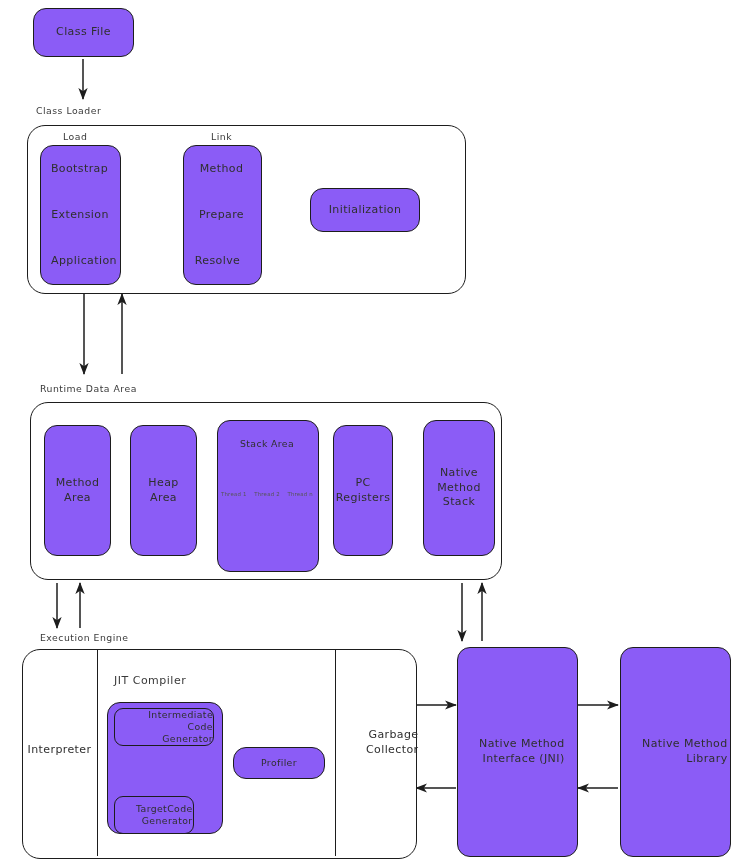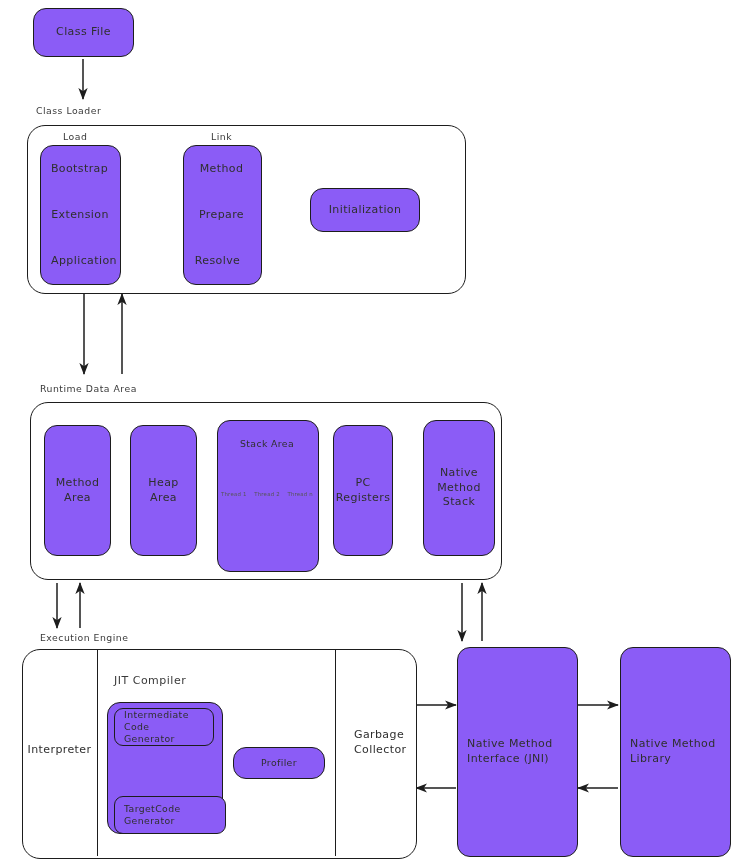--- a/index.html
+++ b/index.html
@@ -54,22 +54,22 @@
     color: #3a3a3a;
   }
   .lbl-top {            
     position: absolute;
     white-space: pre;
     letter-spacing: 0.5px;
     color: #3a3a3a;
   }
   .align-left {
     justify-content: flex-start;
-    text-align: left;
-    padding-left: 9px;
+    text-align: right;
+    padding-left: 21px;
   }
   .fs-11 { font-size: 11px; }
   .fs-10 { font-size: 11px; }
   .fs-9  { font-size: 9.3px; }
   .fs-6  { font-size: 5.4px; letter-spacing: 0.2px; }
   
   .vline {
     position: absolute;
     width: 0;
     border-left: 1.4px solid #1d1d1d;
@@ -213,21 +213,21 @@
     <span>Interpreter</span>
   </div>
 
   <div class="lbl-top fs-10" style="left:114px; top:674px;">JIT Compiler</div>
   <div class="box box-thin" style="position:absolute; left:107px; top:702px; width:114px; height:130px;"></div>
 
   <div class="node box box-thin align-left fs-9" style="left:114px; top:708px; width:100px; height:38px; border-radius:9px;">
     <span>Intermediate Code
 Generator</span>
   </div>
-  <div class="node box box-thin align-left fs-9" style="left:114px; top:796px; width:112px; height:38px; border-radius:9px;">
+  <div class="node box box-thin align-left fs-9" style="left:114px; top:796px; width:80px; height:38px; border-radius:9px;">
     <span>TargetCode
 Generator</span>
   </div>
 
   <div class="node box box-thin fs-9" style="left:233px; top:747px; width:92px; height:32px;">
     <span>Profiler</span>
   </div>
 
   <div class="node align-left fs-10" style="left:345px; top:726px; width:70px; height:34px;">
     <span>Garbage

